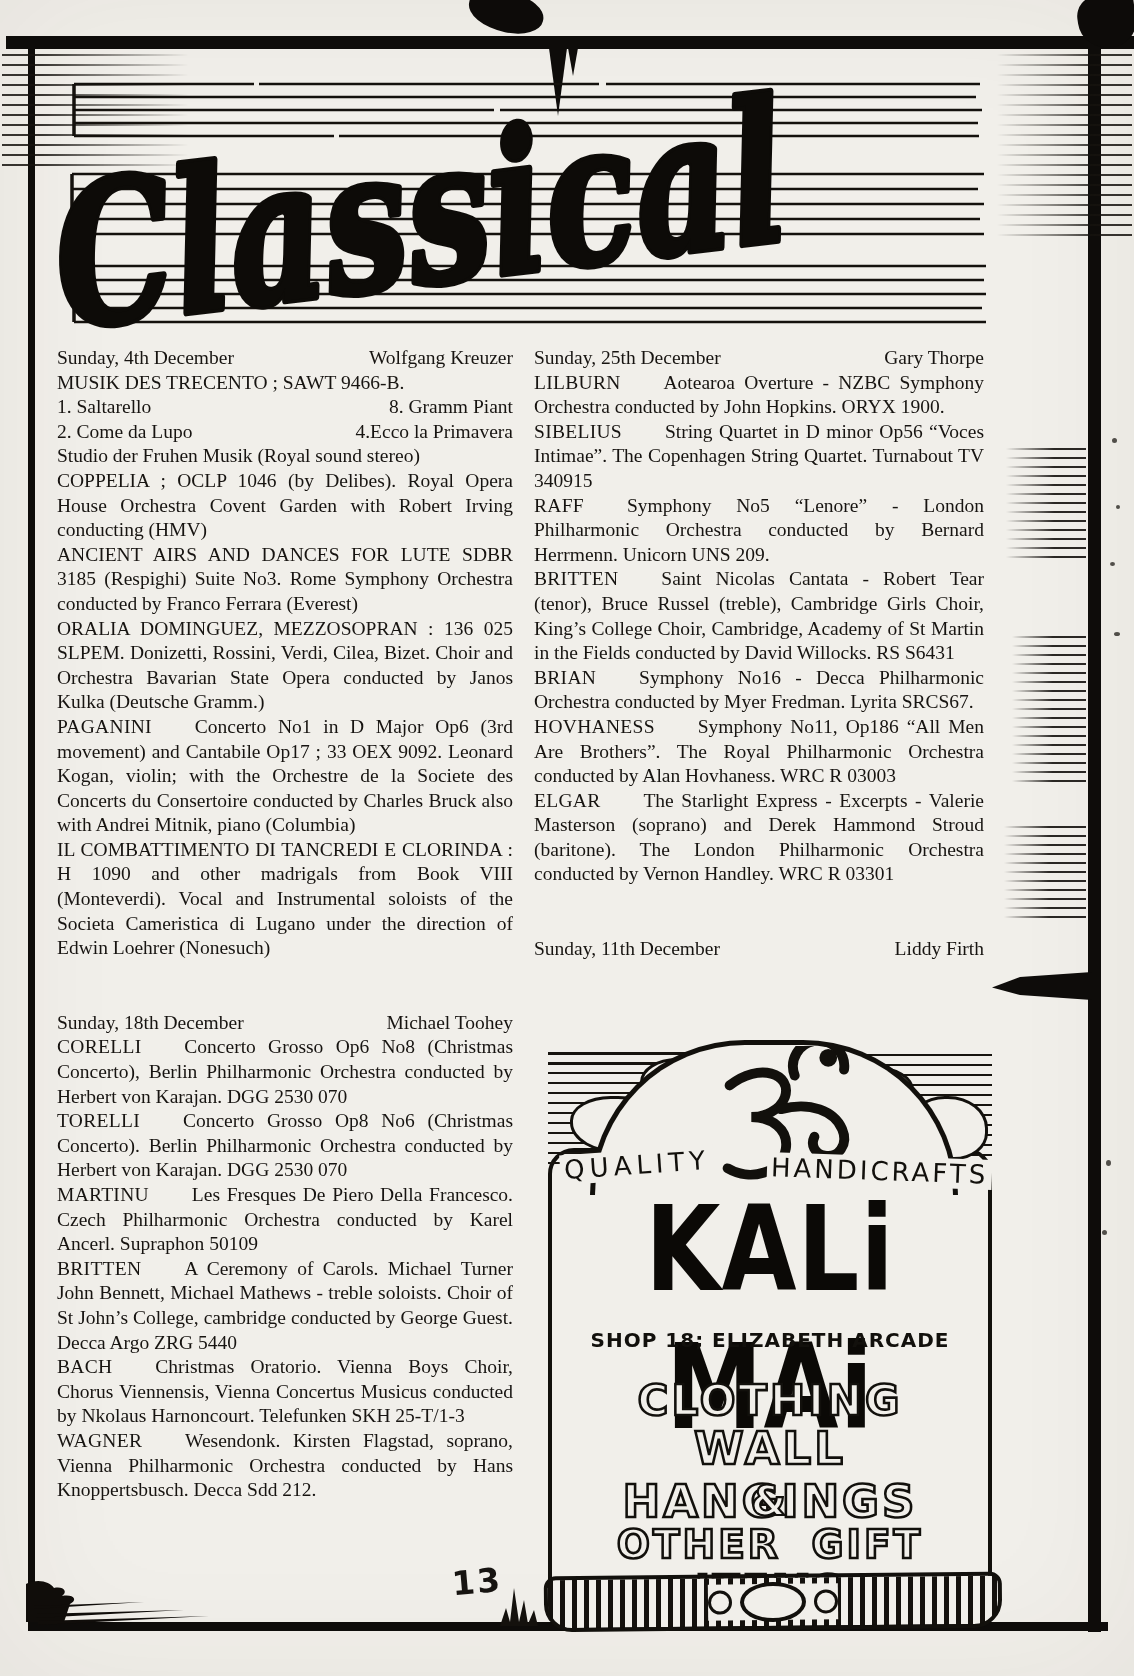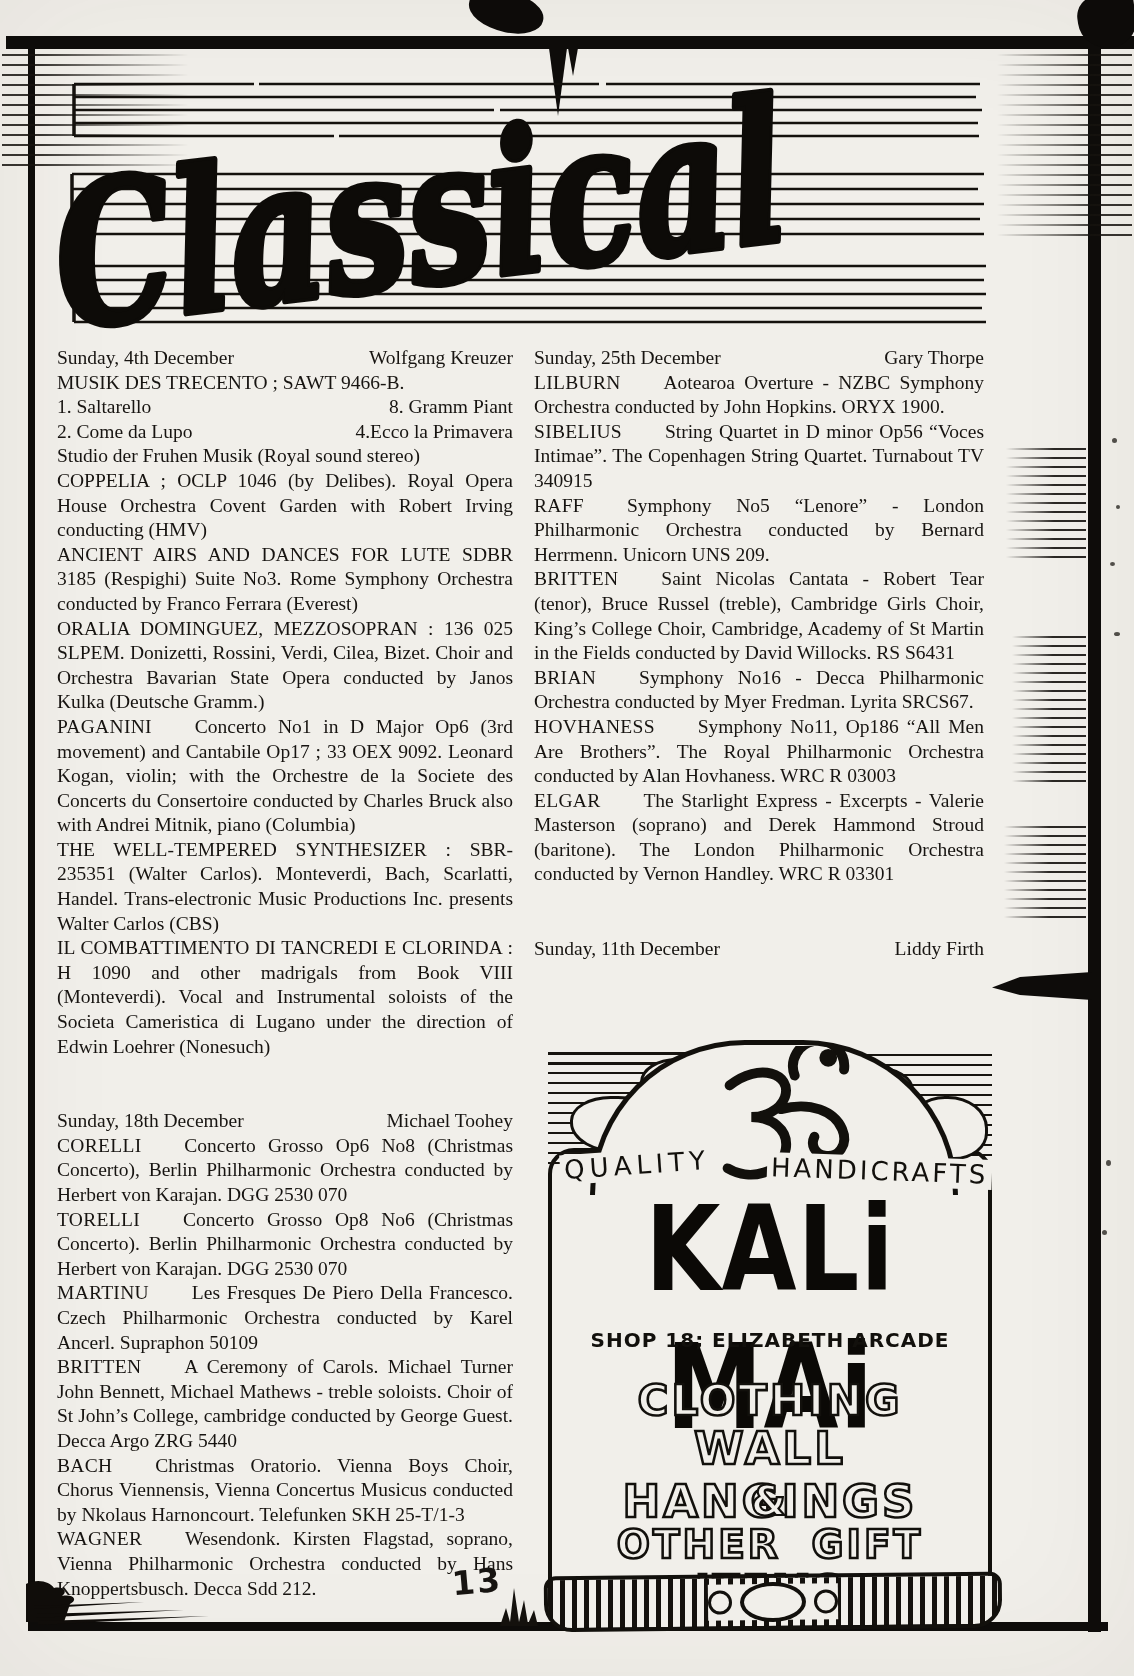--- a/index.html
+++ b/index.html
@@ -145,21 +145,20 @@
         </div>
         <div class="pair-row">
           <span>2. Come da Lupo</span>
           <span>4.Ecco la Primavera</span>
         </div>
         <p class="entry"><span>Studio der Fruhen Musik (Royal sound stereo)</span></p>
         <p class="entry"><span>COPPELIA ; OCLP 1046 (by Delibes). Royal Opera House Orchestra Covent Garden with Robert Irving conducting (HMV)</span></p>
         <p class="entry"><span>ANCIENT AIRS AND DANCES FOR LUTE SDBR 3185 (Respighi) Suite No3. Rome Symphony Orchestra conducted by Franco Ferrara (Everest)</span></p>
         <p class="entry"><span>ORALIA DOMINGUEZ, MEZZOSOPRAN : 136 025 SLPEM. Donizetti, Rossini, Verdi, Cilea, Bizet. Choir and Orchestra Bavarian State Opera conducted by Janos Kulka (Deutsche Gramm.)</span></p>
         <p class="entry"><span class="lead">PAGANINI</span><span class="gap"></span><span>Concerto No1 in D Major Op6 (3rd movement) and Cantabile Op17 ; 33 OEX 9092. Leonard Kogan, violin; with the Orchestre de la Societe des Concerts du Consertoire conducted by Charles Bruck also with Andrei Mitnik, piano (Columbia)</span></p>
-        <p class="entry"><span>THE WELL-TEMPERED SYNTHESIZER : SBR-235351 (Walter Carlos). Monteverdi, Bach, Scarlatti, Handel. Trans-electronic Music Productions Inc. presents Walter Carlos (CBS)</span></p>
         <p class="entry"><span>IL COMBATTIMENTO DI TANCREDI E CLORINDA : H 1090 and other madrigals from Book VIII (Monteverdi). Vocal and Instrumental soloists of the Societa Cameristica di Lugano under the direction of Edwin Loehrer (Nonesuch)</span></p>
       </div>
       <div class="section">
         <div class="date-row">
           <span class="date">Sunday, 18th December</span>
           <span class="compiler">Michael Toohey</span>
         </div>
         <p class="entry"><span class="lead">CORELLI</span><span class="gap"></span><span>Concerto Grosso Op6 No8 (Christmas Concerto), Berlin Philharmonic Orchestra conducted by Herbert von Karajan. DGG 2530 070</span></p>
         <p class="entry"><span class="lead">TORELLI</span><span class="gap"></span><span>Concerto Grosso Op8 No6 (Christmas Concerto). Berlin Philharmonic Orchestra conducted by Herbert von Karajan. DGG 2530 070</span></p>
         <p class="entry"><span class="lead">MARTINU</span><span class="gap"></span><span>Les Fresques De Piero Della Francesco. Czech Philharmonic Orchestra conducted by Karel Ancerl. Supraphon 50109</span></p>

